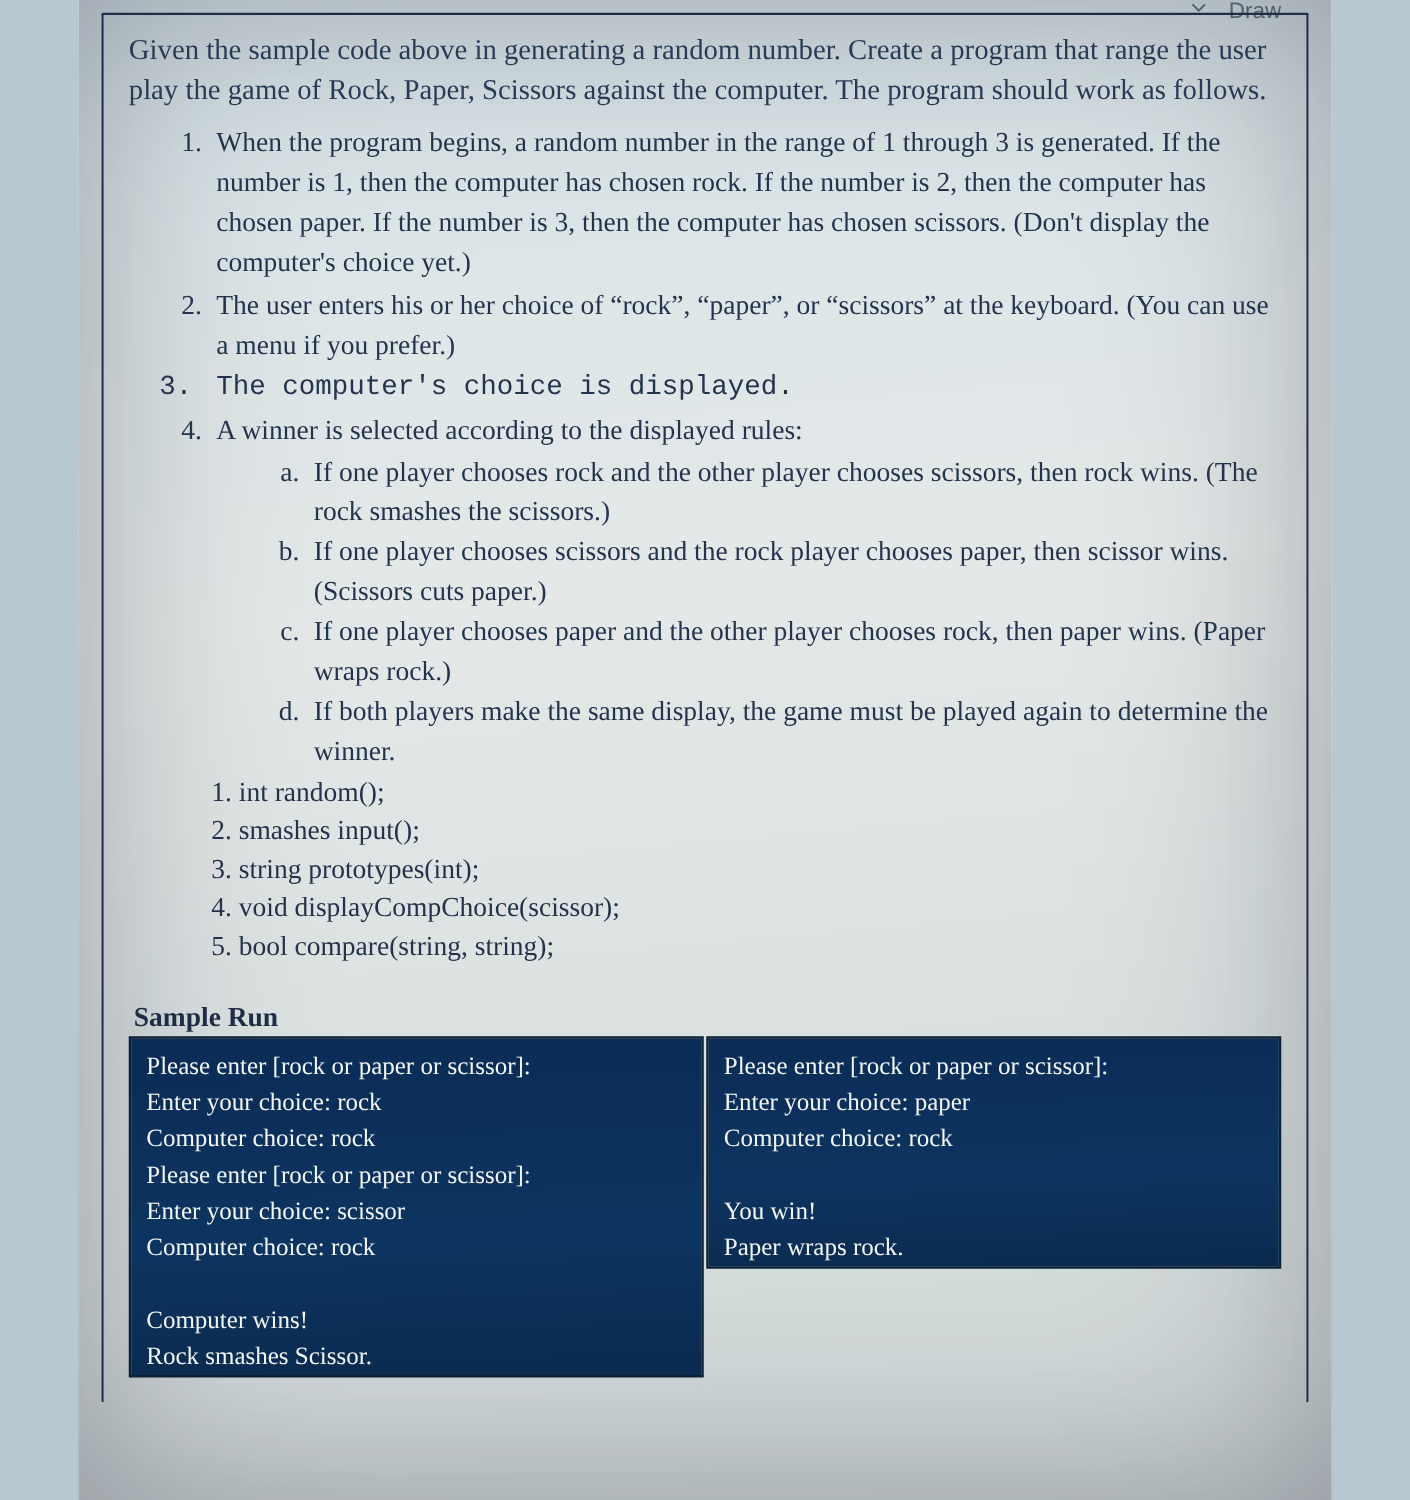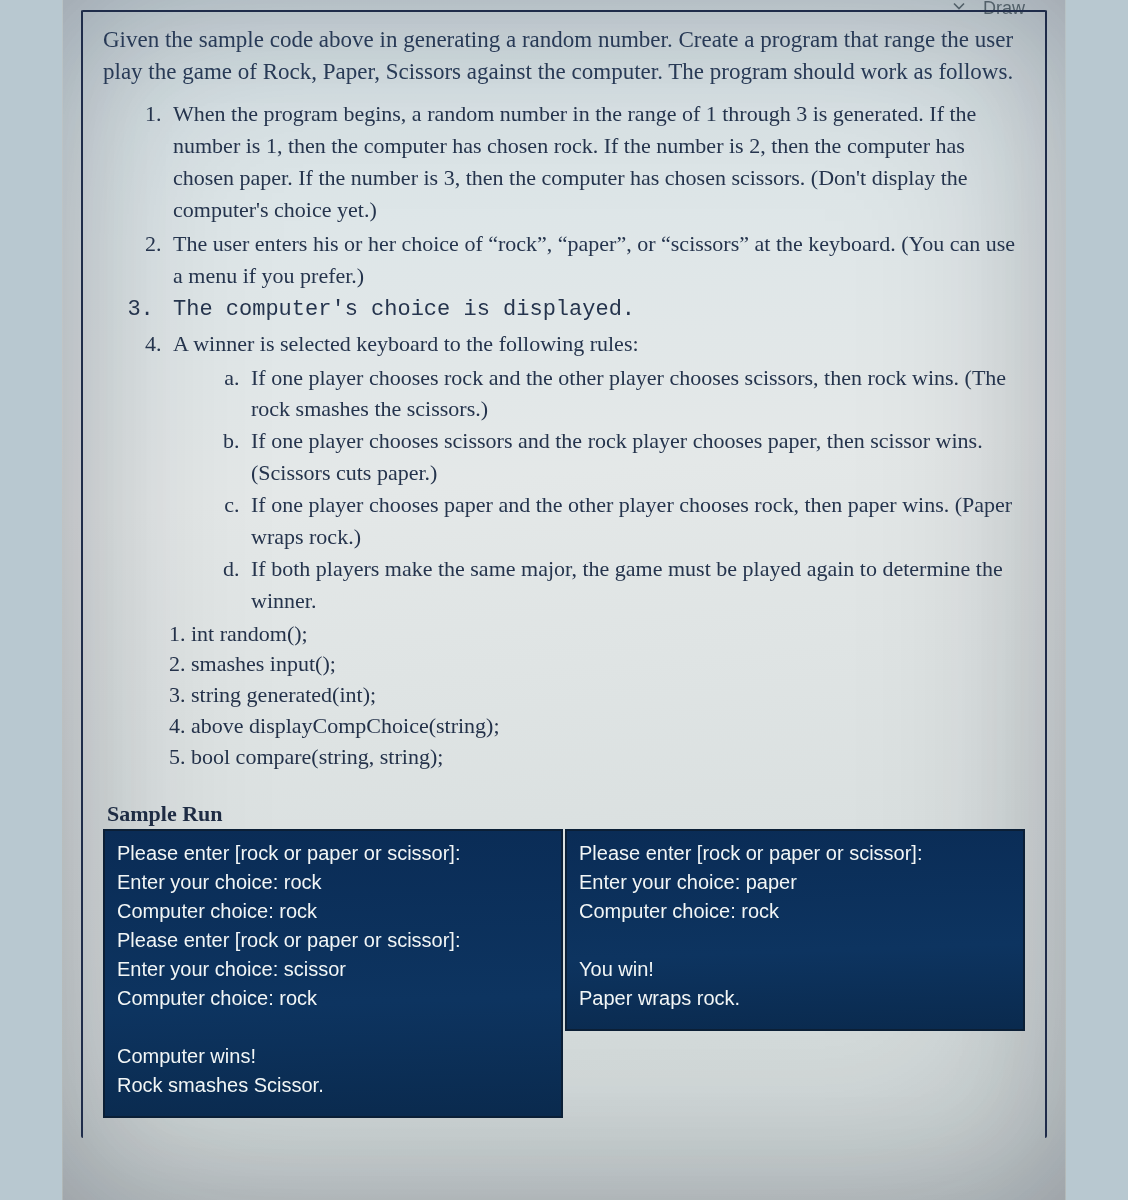--- a/index.html
+++ b/index.html
@@ -93,24 +93,24 @@
   .runs {
     display: grid;
     grid-template-columns: 1fr 1fr;
     gap: 2px;
     position: relative;
   }
   .console {
     background: #0d2e55;
     background: linear-gradient(178deg, #0a2c56 0%, #0d3460 60%, #0a2a4e 100%);
     color: #f2f6f6;
-    font-family: Liberation Sans, sans-serif;
+    font-family: Liberation Serif, serif;
     font-size: 20px;
     line-height: 1.45;
-    padding: 8px 12px 16px 12px;
+    padding: 8px 12px 0 12px;
     border: 2px solid #0b1f36;
     white-space: pre-wrap;
     min-height: 260px;
     box-sizing: border-box;
   }
   .console.right {
     min-height: 180px;
   }
   .runs .right-wrap {
     display: flex;
@@ -140,35 +140,35 @@
   </div>
 
   <div class="card">
     <p class="intro">Given the sample code above in generating a random number. Create a program that range the user play the game of Rock, Paper, Scissors against the computer. The program should work as follows.</p>
 
     <ol class="main">
       <li>When the program begins, a random number in the range of 1 through 3 is generated. If the number is 1, then the computer has chosen rock. If the number is 2, then the computer has chosen paper. If the number is 3, then the computer has chosen scissors. (Don't display the computer's choice yet.)</li>
       <li>The user enters his or her choice of “rock”, “paper”, or “scissors” at the keyboard. (You can use a menu if you prefer.)</li>
       <li class="bracket">The computer's choice is displayed.</li>
       <li>
-        <span>A winner is selected keyboard to the following rules:</span>
+        <span>A winner is selected according to the displayed rules:</span>
         <ol class="sub">
           <li>If one player chooses rock and the other player chooses scissors, then rock wins. (The rock smashes the scissors.)</li>
           <li>If one player chooses scissors and the rock player chooses paper, then scissor wins. (Scissors cuts paper.)</li>
           <li>If one player chooses paper and the other player chooses rock, then paper wins. (Paper wraps rock.)</li>
-          <li>If both players make the same major, the game must be played again to determine the winner.</li>
+          <li>If both players make the same display, the game must be played again to determine the winner.</li>
         </ol>
       </li>
     </ol>
 
     <ol class="proto">
       <li>int random();</li>
       <li>smashes input();</li>
-      <li>string generated(int);</li>
-      <li>above displayCompChoice(string);</li>
+      <li>string prototypes(int);</li>
+      <li>void displayCompChoice(scissor);</li>
       <li>bool compare(string, string);</li>
     </ol>
 
     <p class="sample-head">Sample Run</p>
 
     <div class="runs">
       <div class="console">Please enter [rock or paper or scissor]:
 Enter your choice: rock
 Computer choice: rock
 Please enter [rock or paper or scissor]:

